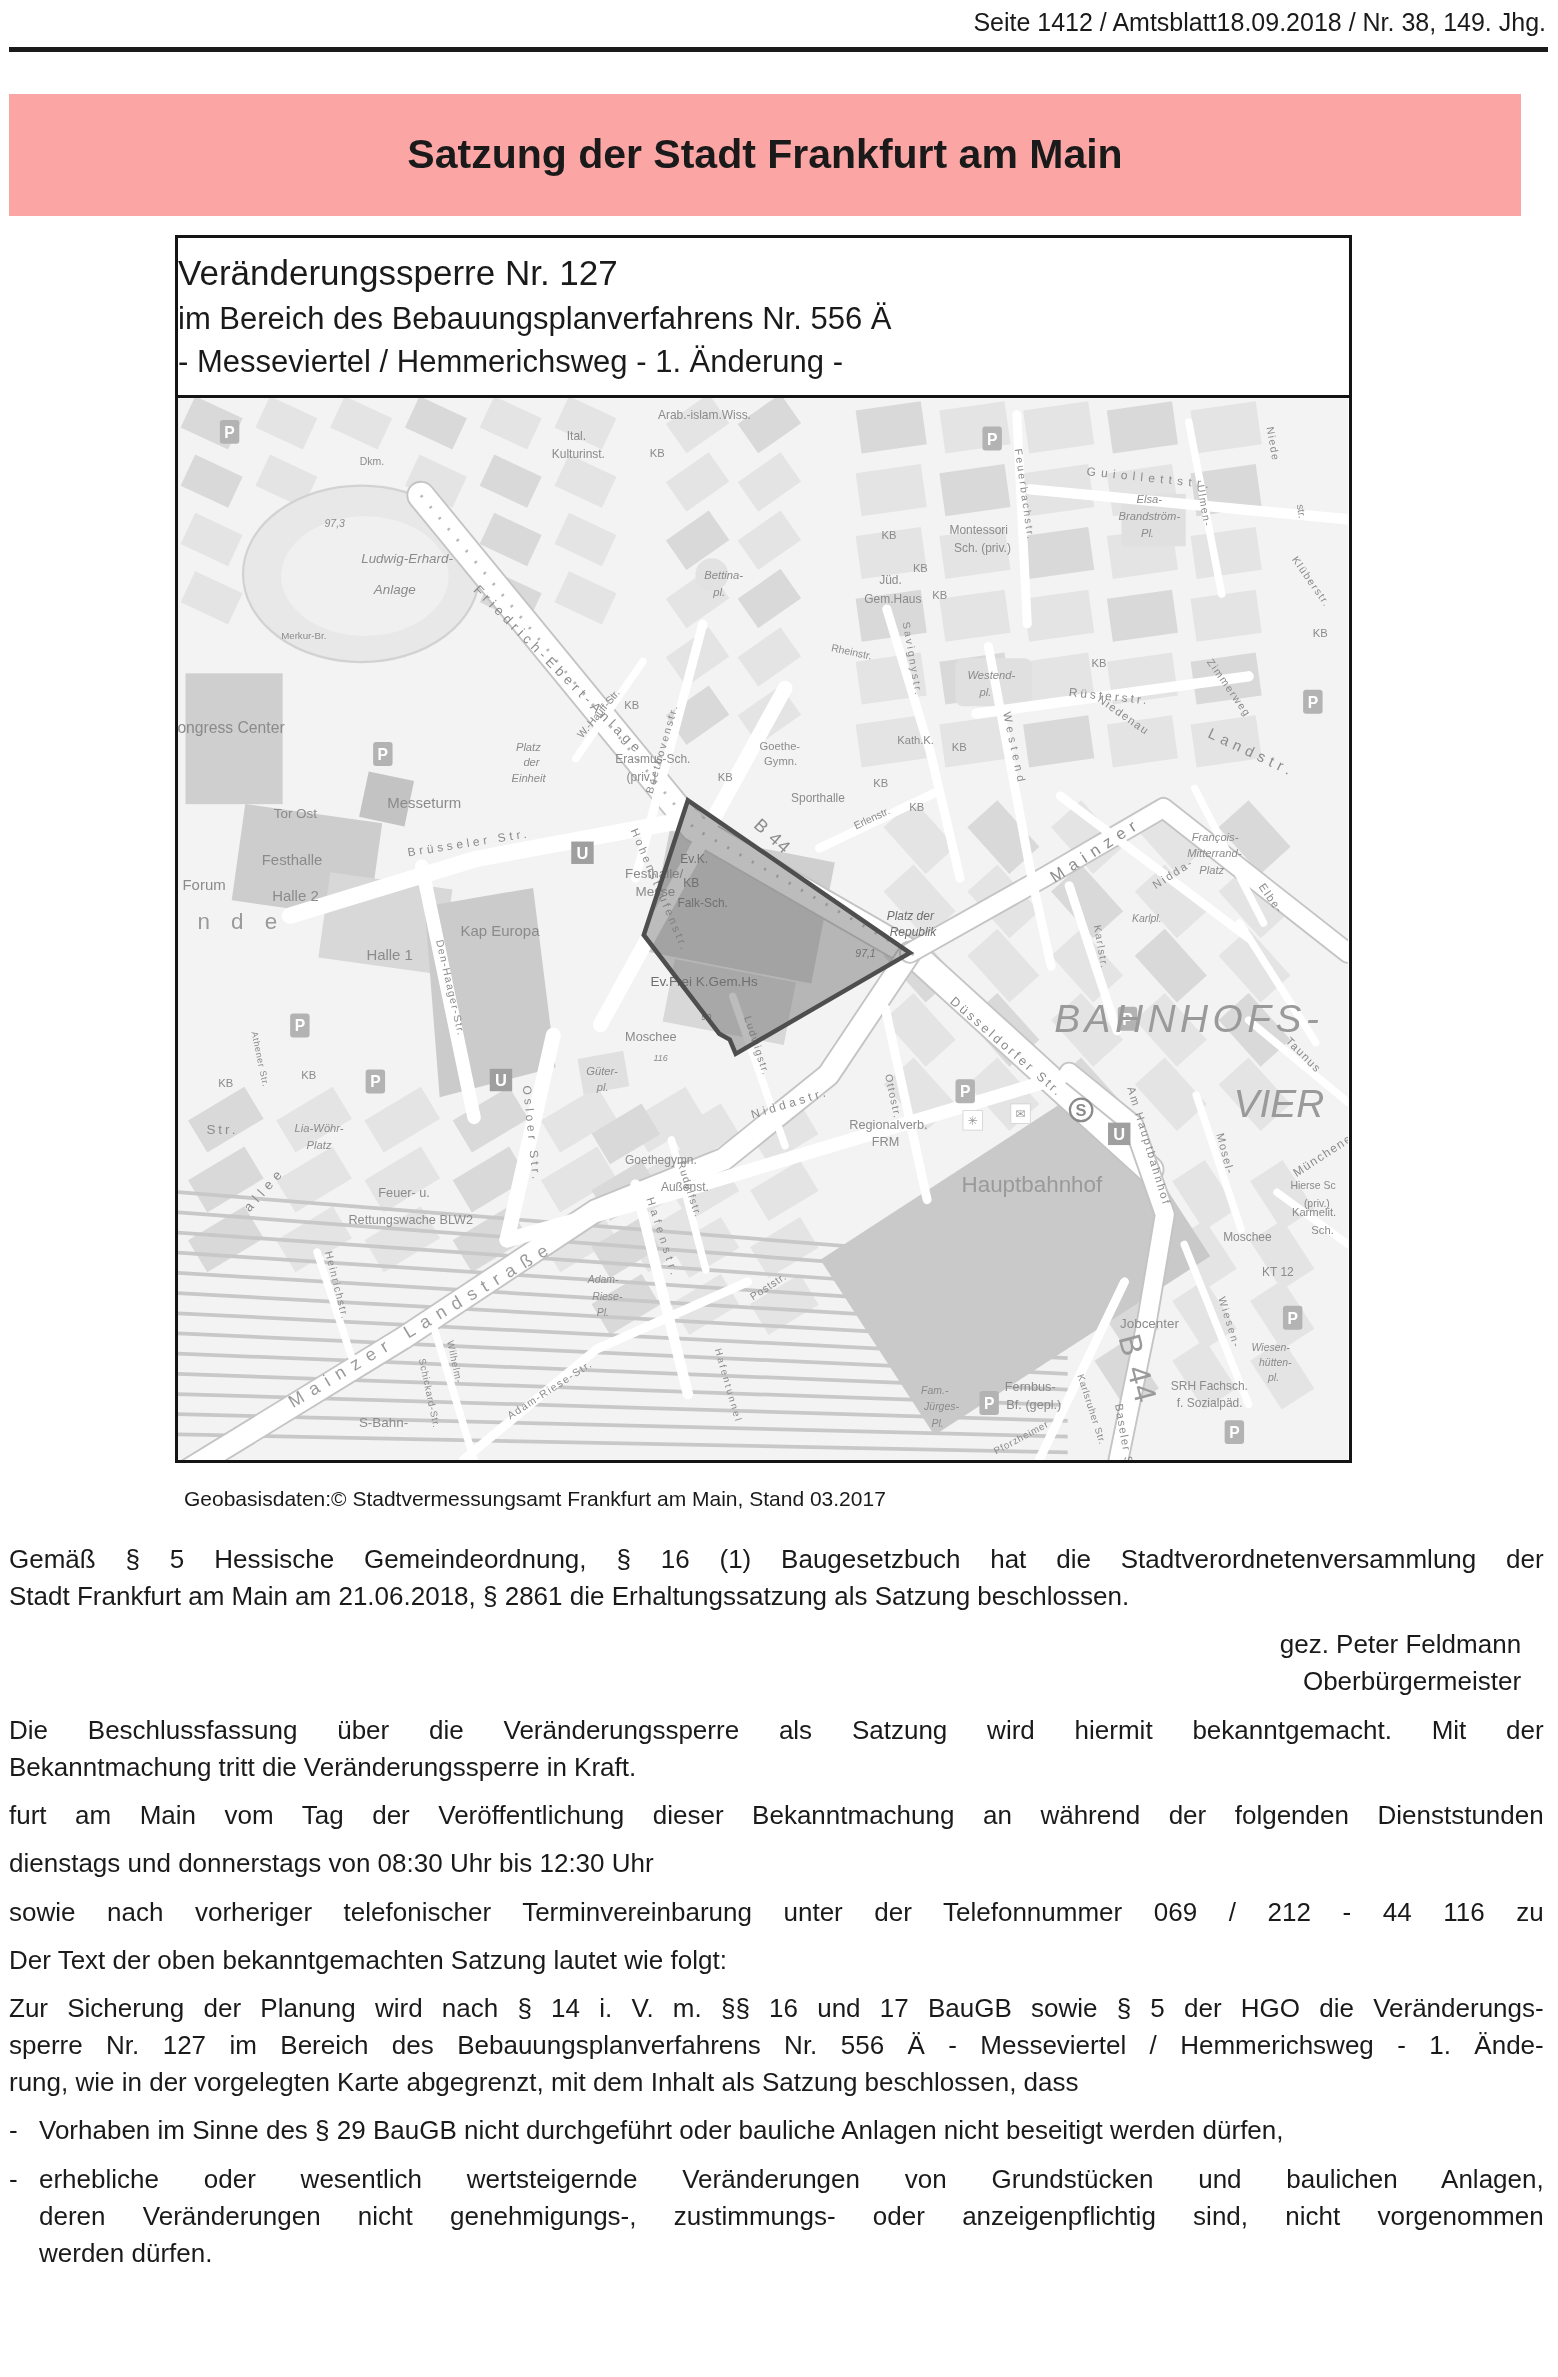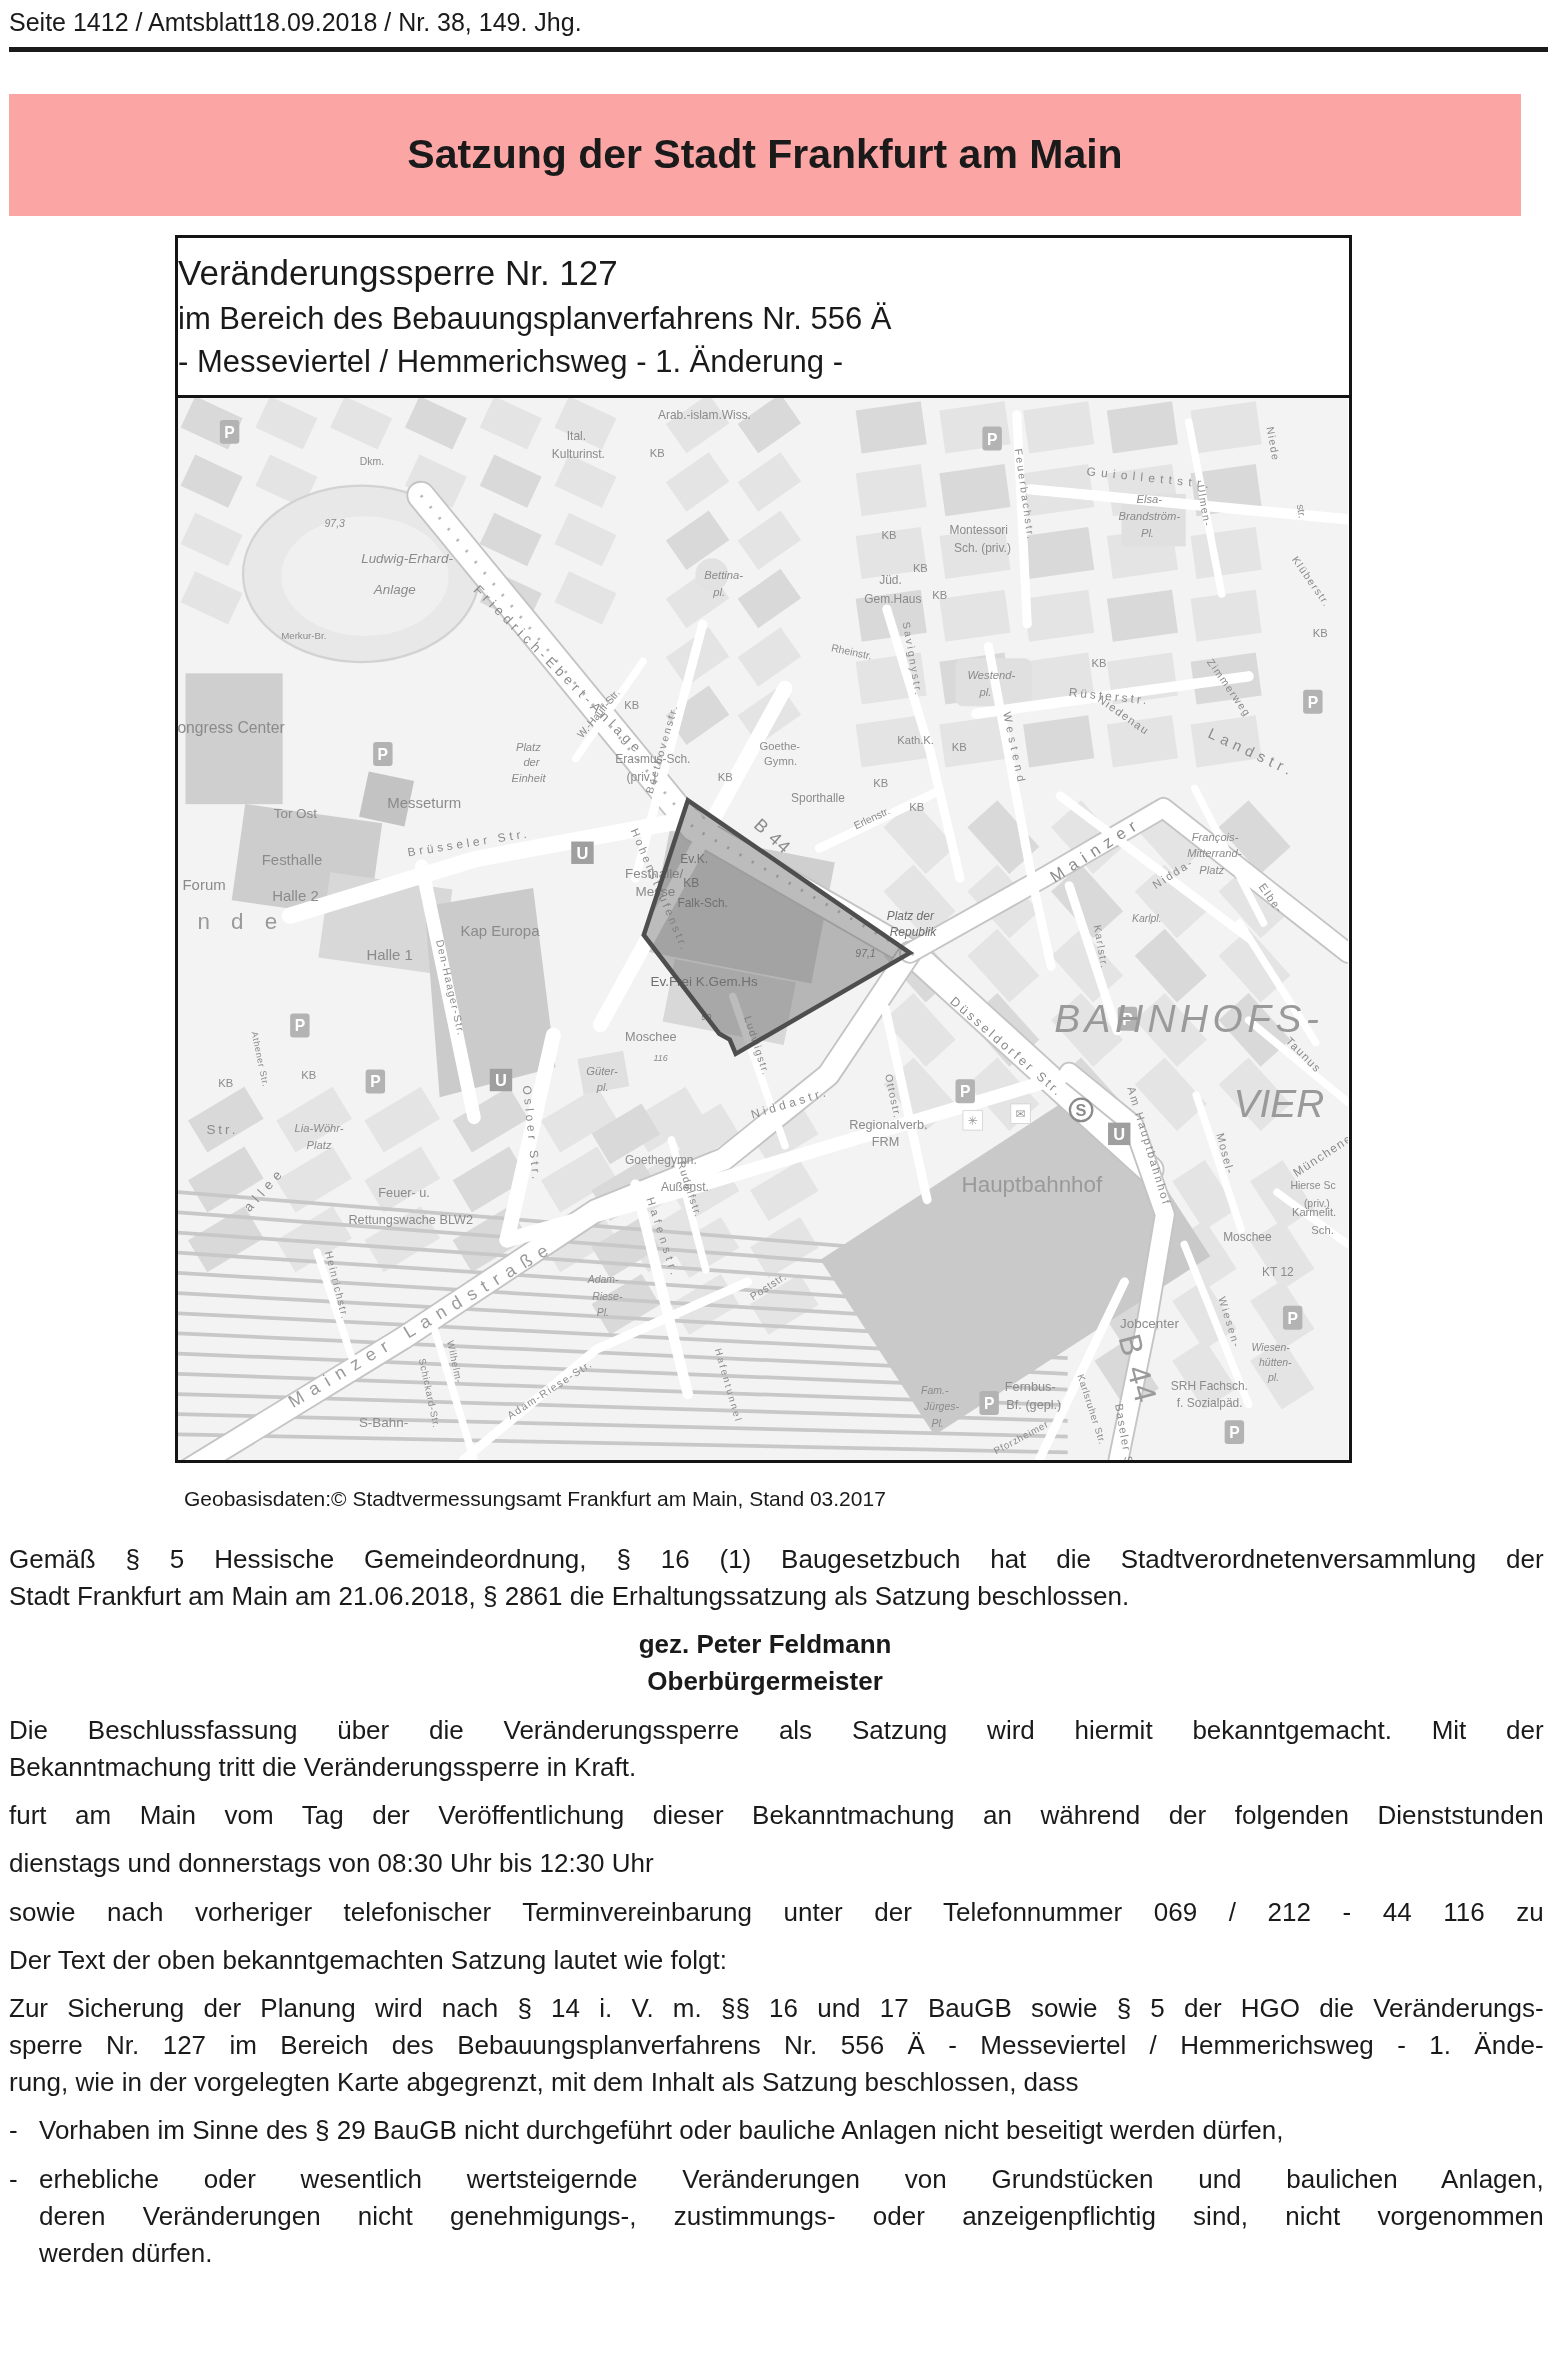--- a/index.html
+++ b/index.html
@@ -1,32 +1,32 @@
 <!DOCTYPE html>
 <html style="font-size:12px"><head>
 <meta charset="utf-8">
 <style>
   html,body{margin:0;padding:0;background:#fff;}
   body{width:1558px;height:2377px;overflow:hidden;font-family:"Liberation Sans",sans-serif;color:#1a1a1a;}
-  .hdr{display:flex;justify-content:flex-start;padding:7.5px 12px 0 9px;font-size:25px;}
+  .hdr{display:flex;justify-content:flex-end;padding:7.5px 12px 0 9px;font-size:25px;}
   .rule{height:4.5px;background:#1a1a1a;margin:10.5px 10.5px 0 9px;}
   .banner{margin:42px 37px 0 9px;height:122px;display:flex;align-items:center;justify-content:center;
           font-size:41px;font-weight:bold;}
   .mapbox{margin:19.6px 0 0 175px;width:1177px;border:3.8px solid #141414;box-sizing:border-box;background:#fff;}
   .maptitle{text-align:left;padding:10.5px 0 12px;border-bottom:3.8px solid #141414;}
   .mt1{font-size:35px;margin:4.5px 0 7.5px;}
   .mt2{font-size:31px;margin:3px 0 7.5px;}
   .mt3{font-size:31px;margin:1.5px 0 3px;}
   svg{display:block;}
   .caption{margin:24px 0 0 184px;font-size:21px;}
   .docbody{margin:30px 14.3px 0 9px;font-size:26px;line-height:37px;}
   .para{margin:0 0 11.3px 0;}
   .ln{min-height:37px;}
   .j{text-align:justify;text-align-last:justify;}
-  .sig{text-align:center;font-weight:bold;padding-right:22.6px;margin:10.5px 0 11.3px;}
+  .sig{text-align:right;font-weight:normal;padding-right:22.6px;margin:10.5px 0 11.3px;}
   .bu{display:flex;margin:0 0 11.3px 0;}
   .bm{flex:0 0 30px;}
   .bt{flex:1;}
   .maplabel{font-family:"Liberation Sans",sans-serif;}
 </style>
 </head>
 <body>
 
 <div class="hdr">
   <span>Seite 1412 / Amtsblatt</span>

